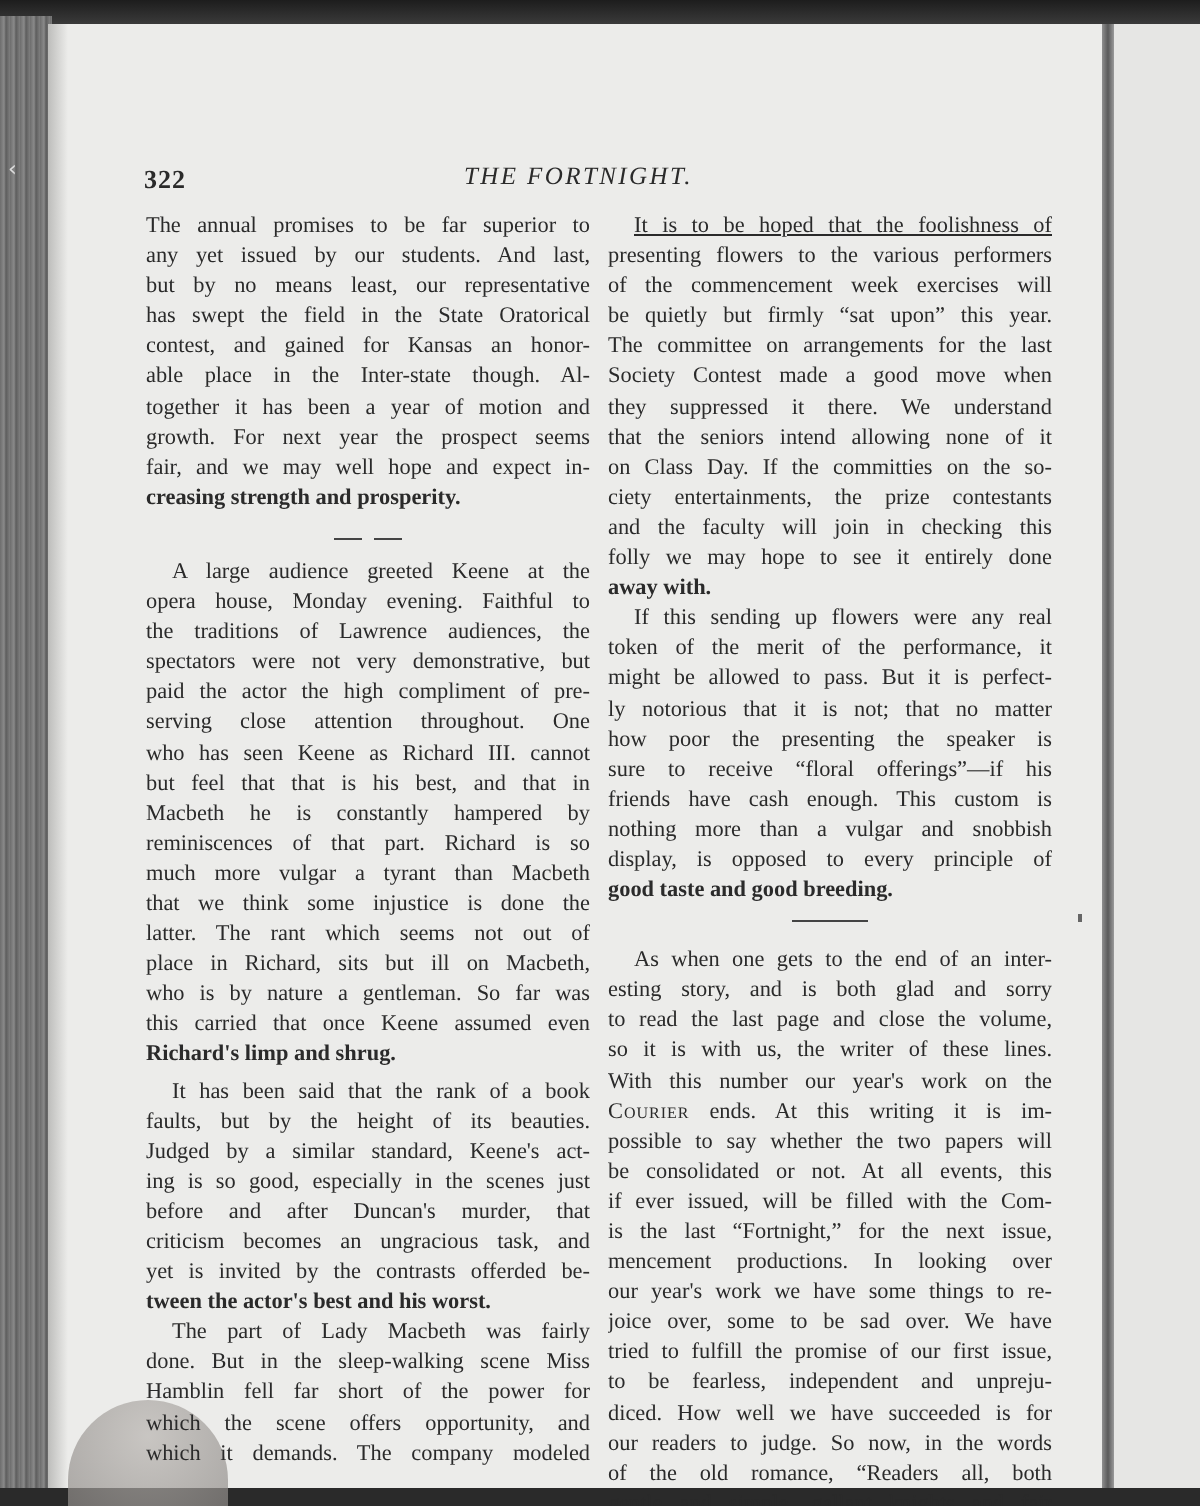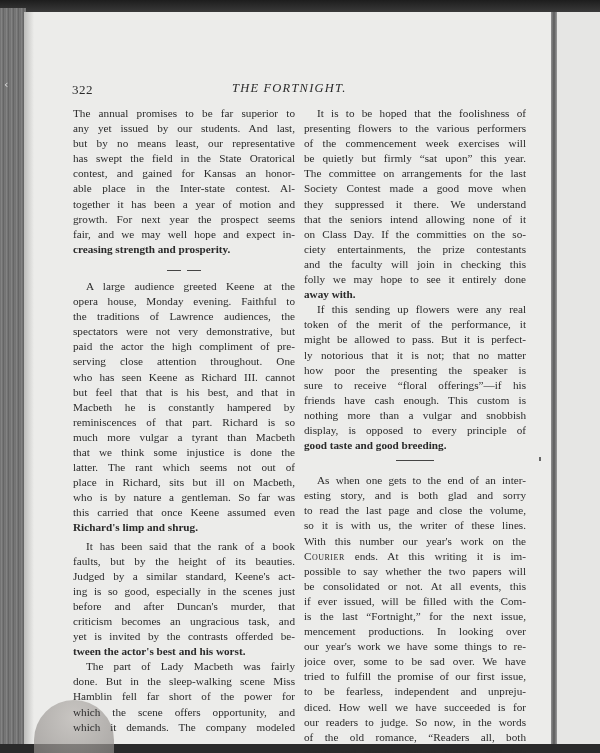--- a/index.html
+++ b/index.html
@@ -37,21 +37,21 @@
     position: absolute; left: 0; top: 744px; width: 600px; height: 9px;
     background: #2a2a2a;
   }
   .thumb {
     position: absolute; left: 34px; top: 700px; width: 80px; height: 60px;
     border-radius: 40px 40px 0 0;
     background: radial-gradient(ellipse at 50% 30%, #b9b5b1, #8c8885);
     opacity: 0.7;
   }
   .page-number {
-    position: absolute; left: 72px; top: 82px; font-size: 13px; letter-spacing: 0.5px;
+    position: absolute; left: 72px; top: 82px; font-size: 13px; letter-spacing: 0.5px; font-weight: bold;
   }
   .running-head {
     position: absolute; left: 232px; top: 81px; font-size: 12.5px; font-style: italic;
     letter-spacing: 1.2px;
   }
   .col {
     position: absolute; top: 106px; width: 222px;
     font-size: 11.2px; line-height: 15.1px; text-align: justify;
   }
   .col.left { left: 73px; }
@@ -90,21 +90,21 @@
 <div class="page-number">322</div>
 <div class="running-head">THE FORTNIGHT.</div>
 
 <div class="col left">
   <div>
       <span class="line"><span>The annual promises to be far superior to</span></span>
       <span class="line"><span>any yet issued by our students. And last,</span></span>
       <span class="line"><span>but by no means least, our representative</span></span>
       <span class="line"><span>has swept the field in the State Oratorical</span></span>
       <span class="line"><span>contest, and gained for Kansas an honor-</span></span>
-      <span class="line"><span>able place in the Inter-state contest. Al-</span></span>
+      <span class="line"><span>able place in the Inter-state though. Al-</span></span>
       <span class="line"><span>together it has been a year of motion and</span></span>
       <span class="line"><span>growth. For next year the prospect seems</span></span>
       <span class="line"><span>fair, and we may well hope and expect in-</span></span>
       <span class="line last"><span>creasing strength and prosperity.</span></span>
     </div>
   <div class="sep-dash"><span></span><span></span></div>
   <div>
       <span class="line" style="text-indent: 13px;"><span>A large audience greeted Keene at the</span></span>
       <span class="line"><span>opera house, Monday evening. Faithful to</span></span>
       <span class="line"><span>the traditions of Lawrence audiences, the</span></span>
@@ -138,21 +138,21 @@
       <span class="line" style="text-indent: 13px;"><span>The part of Lady Macbeth was fairly</span></span>
       <span class="line"><span>done. But in the sleep-walking scene Miss</span></span>
       <span class="line"><span>Hamblin fell far short of the power for</span></span>
       <span class="line"><span>which the scene offers opportunity, and</span></span>
       <span class="line"><span>which it demands. The company modeled</span></span>
     </div>
 </div>
 
 <div class="col right">
   <div>
-      <span class="line" style="text-indent: 13px;"><span>It is to be hoped that the foolishness of</span></span>
+      <span class="line" style="text-indent: 13px; text-decoration: underline;"><span>It is to be hoped that the foolishness of</span></span>
       <span class="line"><span>presenting flowers to the various performers</span></span>
       <span class="line"><span>of the commencement week exercises will</span></span>
       <span class="line"><span>be quietly but firmly “sat upon” this year.</span></span>
       <span class="line"><span>The committee on arrangements for the last</span></span>
       <span class="line"><span>Society Contest made a good move when</span></span>
       <span class="line"><span>they suppressed it there. We understand</span></span>
       <span class="line"><span>that the seniors intend allowing none of it</span></span>
       <span class="line"><span>on Class Day. If the committies on the so-</span></span>
       <span class="line"><span>ciety entertainments, the prize contestants</span></span>
       <span class="line"><span>and the faculty will join in checking this</span></span>

